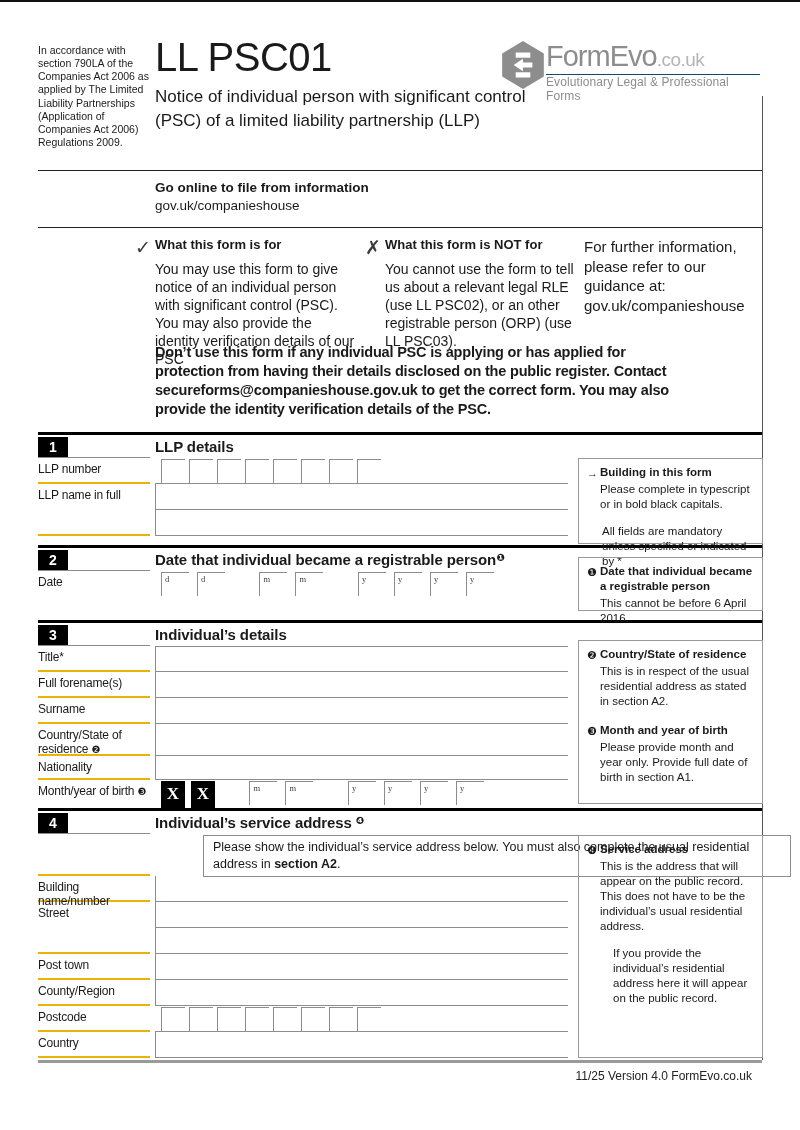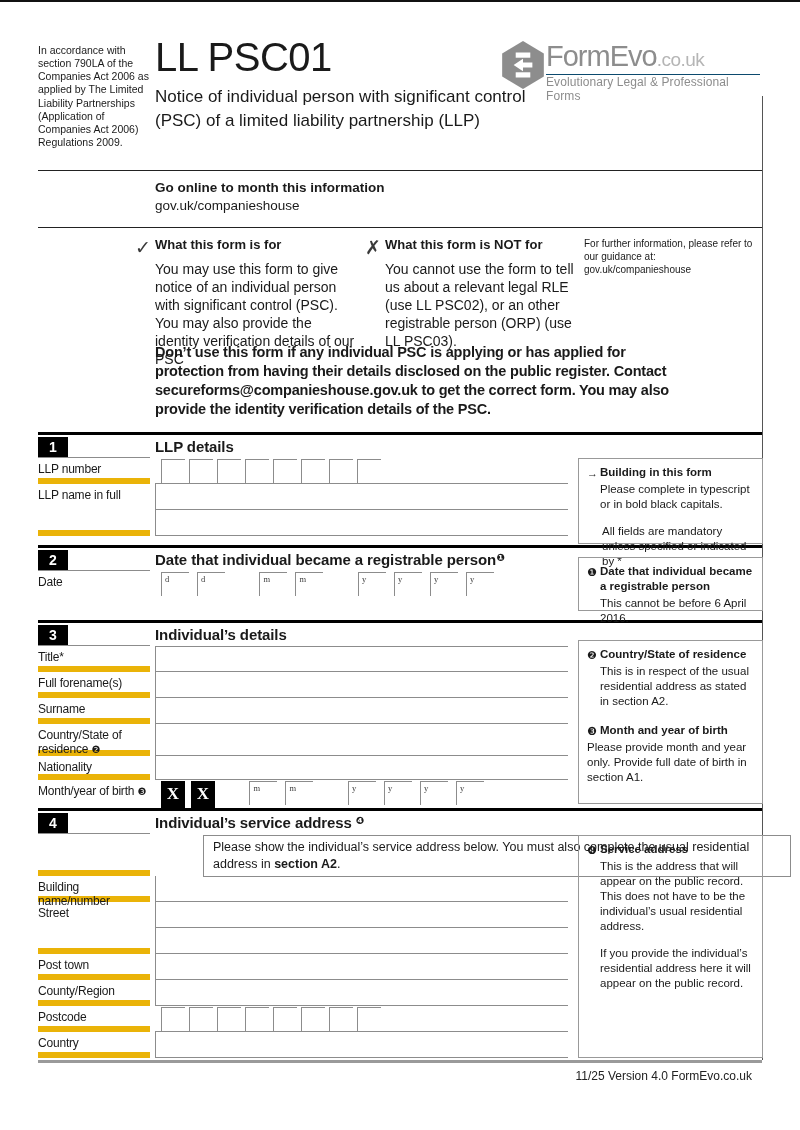--- a/index.html
+++ b/index.html
@@ -33,38 +33,38 @@
 
   
   .infocols{left:135px;top:237px;width:627px;display:flex;}
   .icol{display:flex;}
   .icol .icon{width:20px;flex:none;font-size:19px;font-weight:bold;color:#3a3a3a;line-height:1;padding-top:1px;}
   .icol .itxt{width:201px;}
   .icol .ih{font-weight:bold;font-size:13px;line-height:1.25;}
   .icol .ib{font-size:14px;line-height:1.28;margin-top:8px;}
   .icol1{width:224px;margin-right:6px;}
   .icol2{width:218px;}
-  .icol3{margin-left:auto;width:178px;font-size:10px;line-height:1.3;}
+  .icol3{margin-left:auto;width:178px;font-size:15px;line-height:1.3;}
 
   .warning{left:155px;top:343px;width:535px;font-weight:bold;font-size:14.5px;line-height:1.3;letter-spacing:-0.2px;}
 
   
   .sec{position:absolute;left:38px;width:724px;}
   .secbar{height:3px;background:#000;width:724px;}
   .sechead{position:relative;height:23px;width:530px;}
   .sechead::after{content:"";position:absolute;left:0;bottom:0;width:112px;border-bottom:1px solid #8c8c8c;}
   .num{position:absolute;left:0;top:2px;width:30px;height:20px;background:#000;color:#fff;
        font-weight:bold;font-size:14px;text-align:center;line-height:20px;}
   .sectitle{position:absolute;left:117px;top:3px;font-weight:bold;font-size:15px;letter-spacing:-0.1px;}
   .mk{font-size:10px;}
   sup.mk{font-size:10px;vertical-align:4px;}
 
   .row{display:flex;width:530px;}
   .r24{height:24px;} .r26{height:26px;} .r28{height:28px;} .r32{height:32px;} .r42{height:42px;}
-  .lbl{width:112px;flex:none;margin-right:5px;border-bottom:6px solid #eab308;
+  .lbl{width:112px;flex:none;margin-right:5px;border-bottom:2px solid #eab308;
        font-size:12px;line-height:1.15;padding-top:5px;letter-spacing:-0.2px;}
   .inp{flex:1;border-left:1px solid #8c8c8c;border-bottom:1px solid #8c8c8c;}
   .lbl.nobot,.inp.nobot{border-bottom:none;}
   .inp.nobord{border:none;padding-left:48px;}
   .inp.topline{border-top:1px solid #8c8c8c;}
   .inp.combs{border-left:none;border-bottom:none;padding-left:6px;padding-top:1px;white-space:nowrap;}
   .inp.combs.withbot{border-bottom:1px solid #8c8c8c;}
   .combgroup{display:inline-block;margin-right:22px;font-family:Liberation Serif, serif;}
   .comb-cell{display:inline-block;vertical-align:top;box-sizing:border-box;width:24px;height:25px;
        border-left:1px solid #8c8c8c;border-top:1px solid #8c8c8c;margin-right:4px;
@@ -106,21 +106,21 @@
   </svg>
   <div class="logotext">
     <div><span class="brand">FormEvo</span><span class="brandsuffix">.co.uk</span></div>
     <div class="tagline">Evolutionary Legal &amp; Professional Forms</div>
   </div>
 </div>
 
 <div class="abs rule1"></div>
 
 <div class="abs goonline">
-  <div class="h">Go online to month this information</div>
+  <div class="h">Go online to file from information</div>
   <div class="u">gov.uk/companieshouse</div>
 </div>
 
 <div class="abs rule2"></div>
 
 <div class="abs infocols">
   <div class="icol icol1">
     <span class="icon">✓</span>
     <span class="itxt">
       <span class="ih" style="display:block">What this form is for</span>
@@ -276,26 +276,26 @@
 <div class="sbox" style="top:640px;height:164px">
   <div class="sb-item">
     <span class="sb-mk">❷</span>
     <span class="sb-h">Country/State of residence</span>
   </div>
   <div class="sb-p" style="margin-left:13px">This is in respect of the usual residential address as stated in section A2.</div>
   <div class="sb-item sb-note2">
     <span class="sb-mk">❸</span>
     <span class="sb-h">Month and year of birth</span>
   </div>
-  <div class="sb-p" style="">Please provide month and year only. Provide full date of birth in section A1.</div>
+  <div class="sb-p" style="margin-left:13px">Please provide month and year only. Provide full date of birth in section A1.</div>
 </div>
 
 <div class="sbox" style="top:835px;height:223px">
   <div class="sb-item">
     <span class="sb-mk">❹</span>
     <span class="sb-h">Service address</span>
   </div>
   <div class="sb-p" style="margin-left:13px">This is the address that will appear on the public record. This does not have to be the individual’s usual residential address.</div>
-  <div class="sb-p sb-gap" style="margin-left:13px">If you provide the individual’s residential address here it will appear on the public record.</div>
+  <div class="sb-p sb-gap" style="margin-left:26px">If you provide the individual’s residential address here it will appear on the public record.</div>
 </div>
 
 <div class="abs bottomrule"></div>
 <div class="abs footer">11/25 Version 4.0 FormEvo.co.uk</div>
 
 </body></html>

